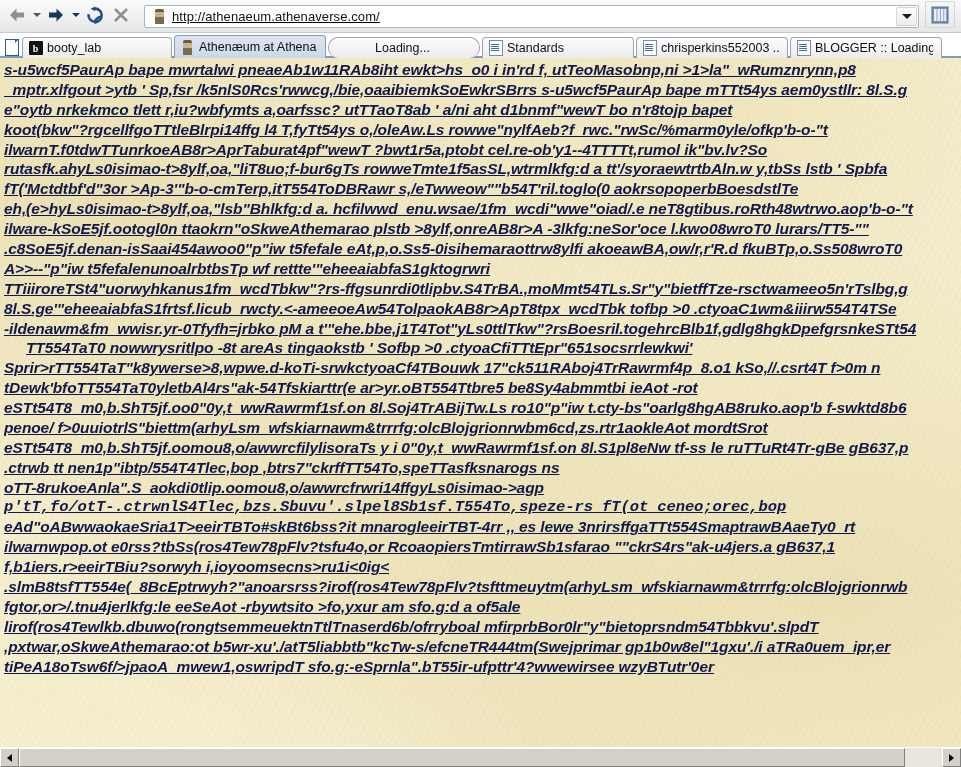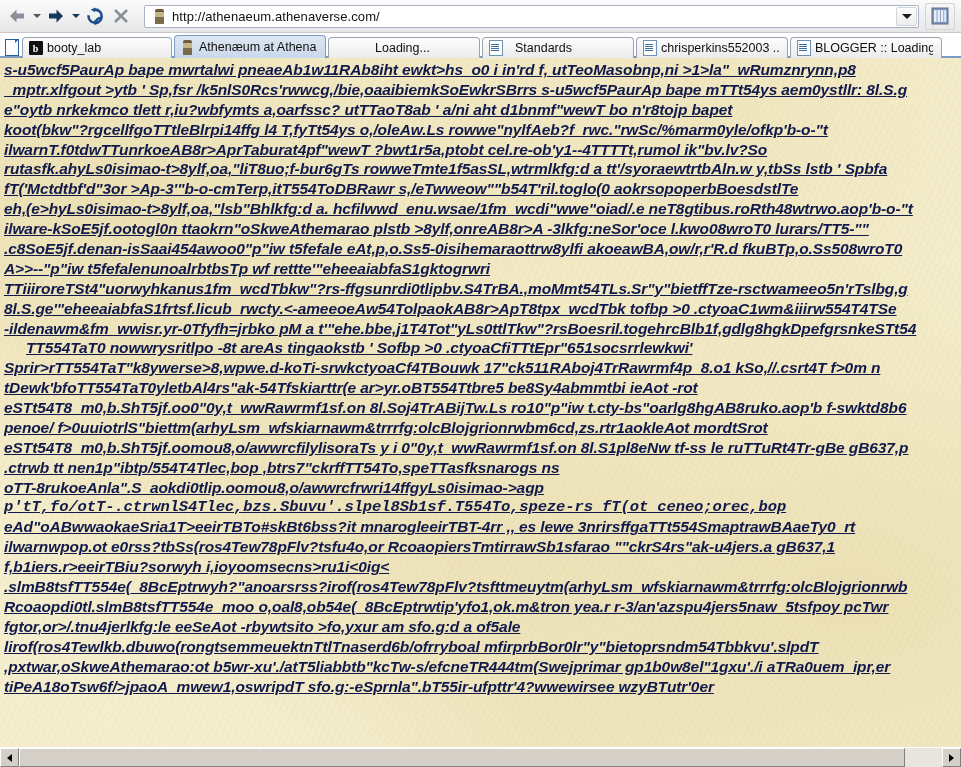--- a/index.html
+++ b/index.html
@@ -13,23 +13,24 @@
     overflow: hidden;
     font-family: "Liberation Sans", sans-serif;
   }
 
   
   .toolbar {
     height: 33px;
     background: linear-gradient(to bottom, #fbfbfb 0%, #f0f0f0 55%, #e6e6e6 100%);
     border-bottom: 1px solid #c8c8c8;
     display: flex;
-    align-items: center;
-    padding: 10px 4px;
-    box-sizing: border-box;
+    align-items: flex-end;
+    padding: 4px 4px;
+    box-sizing: border-box;
+    text-decoration: underline;
   }
   .nav-btn {
     width: 26px;
     height: 26px;
     display: flex;
     align-items: center;
     justify-content: center;
     flex: 0 0 auto;
   }
   .nav-caret {
@@ -365,25 +366,25 @@
     <span class="tlabel">booty_lab</span>
   </div>
 
   <div class="tab active" style="width:152px;">
     <span class="tico">
       <span class="fav-statue"></span>
     </span>
     <span class="tlabel">Athenæum at Athena...</span>
   </div>
 
-  <div class="tab" style="width:152px;justify-content:center;">
+  <div class="tab" style="width:152px;justify-content:center;border-radius:10px;">
     <span class="tlabel">Loading...</span>
   </div>
 
-  <div class="tab" style="width:152px;gap:8px;">
+  <div class="tab" style="width:152px;">
     <span class="tico">
       <span class="fav-page"></span>
     </span>
     <span class="tlabel">Standards</span>
   </div>
 
   <div class="tab" style="width:152px;">
     <span class="tico">
       <span class="fav-page"></span>
     </span>
@@ -420,21 +421,20 @@
       <a class="gline" href="#" style="color: rgb(16, 25, 74);">eSTt54T8_m0,b.ShT5jf.oo0"0y,t_wwRawrmf1sf.on 8l.Soj4TrABijTw.Ls ro10"p"iw t.cty-bs"oarlg8hgAB8ruko.aop'b f-swktd8b6</a>
       <a class="gline" href="#" style="color: rgb(16, 25, 74);">penoe/ f&gt;0uuiotrlS"biettm(arhyLsm_wfskiarnawm&amp;trrrfg:olcBlojgrionrwbm6cd,zs.rtr1aokleAot mordtSrot</a>
       <a class="gline" href="#" style="color: rgb(16, 25, 74);">eSTt54T8_m0,b.ShT5jf.oomou8,o/awwrcfilylisoraTs y i 0"0y,t_wwRawrmf1sf.on 8l.S1pl8eNw tf-ss le ruTTuRt4Tr-gBe gB637,p</a>
       <a class="gline" href="#" style="color: rgb(16, 25, 74);">.ctrwb tt nen1p"ibtp/554T4Tlec,bop ,btrs7"ckrffTT54To,speTTasfksnarogs ns</a>
       <a class="gline" href="#" style="color: rgb(16, 25, 74);">oTT-8rukoeAnla".S_aokdi0tlip.oomou8,o/awwrcfrwri14ffgyLs0isimao-&gt;agp</a>
       <a class="gline" href="#" style="color: rgb(16, 25, 74); font-family: Liberation Mono, monospace;">p'tT,fo/otT-.ctrwnlS4Tlec,bzs.Sbuvu'.slpel8Sb1sf.T554To,speze-rs fT(ot ceneo;orec,bop</a>
       <a class="gline" href="#" style="color: rgb(16, 25, 74);">eAd"oABwwaokaeSria1T&gt;eeirTBTo#skBt6bss?it mnarogleeirTBT-4rr ,, es lewe 3nrirsffgaTTt554SmaptrawBAaeTy0_rt</a>
       <a class="gline" href="#" style="color: rgb(16, 25, 74);">ilwarnwpop.ot e0rss?tbSs(ros4Tew78pFlv?tsfu4o,or RcoaopiersTmtirrawSb1sfarao ""ckrS4rs"ak-u4jers.a gB637,1</a>
       <a class="gline" href="#" style="color: rgb(16, 25, 74);">f,b1iers.r&gt;eeirTBiu?sorwyh i,ioyoomsecns&gt;ru1i&lt;0ig&lt;</a>
       <a class="gline" href="#" style="color: rgb(16, 25, 74);">.slmB8tsfTT554e(_8BcEptrwyh?"anoarsrss?irof(ros4Tew78pFlv?tsfttmeuytm(arhyLsm_wfskiarnawm&amp;trrrfg:olcBlojgrionrwb</a>
-      <a class="gline" href="#" style="color: rgb(16, 25, 74);">Rcoaopdi0tl.slmB8tsfTT554e_moo o,oal8,ob54e(_8BcEptrwtip'yfo1,ok.m&amp;tron yea.r r-3/an'azspu4jers5naw_5tsfpoy pcTwr</a>
       <a class="gline" href="#" style="color: rgb(16, 25, 74);">fgtor,or&gt;/.tnu4jerlkfg:le eeSeAot -rbywtsito &gt;fo,yxur am sfo.g:d a of5ale</a>
       <a class="gline" href="#" style="color: rgb(16, 25, 74);">lirof(ros4Tewlkb.dbuwo(rongtsemmeuektnTtlTnaserd6b/ofrryboal mfirprbBor0lr"y"bietoprsndm54Tbbkvu'.slpdT</a>
       <a class="gline" href="#" style="color: rgb(16, 25, 74);">,pxtwar,oSkweAthemarao:ot b5wr-xu'./atT5liabbtb"kcTw-s/efcneTR444tm(Swejprimar gp1b0w8el"1gxu'./i aTRa0uem_ipr,er</a>
       <a class="gline" href="#" style="color: rgb(16, 25, 74);">tiPeA18oTsw6f/&gt;jpaoA_mwew1,oswripdT sfo.g:-eSprnla".bT55ir-ufpttr'4?wwewirsee wzyBTutr'0er</a>
     </div>
 </div>
 
 <div class="hscroll">
   <div class="sb-arrow">
     <i></i>

